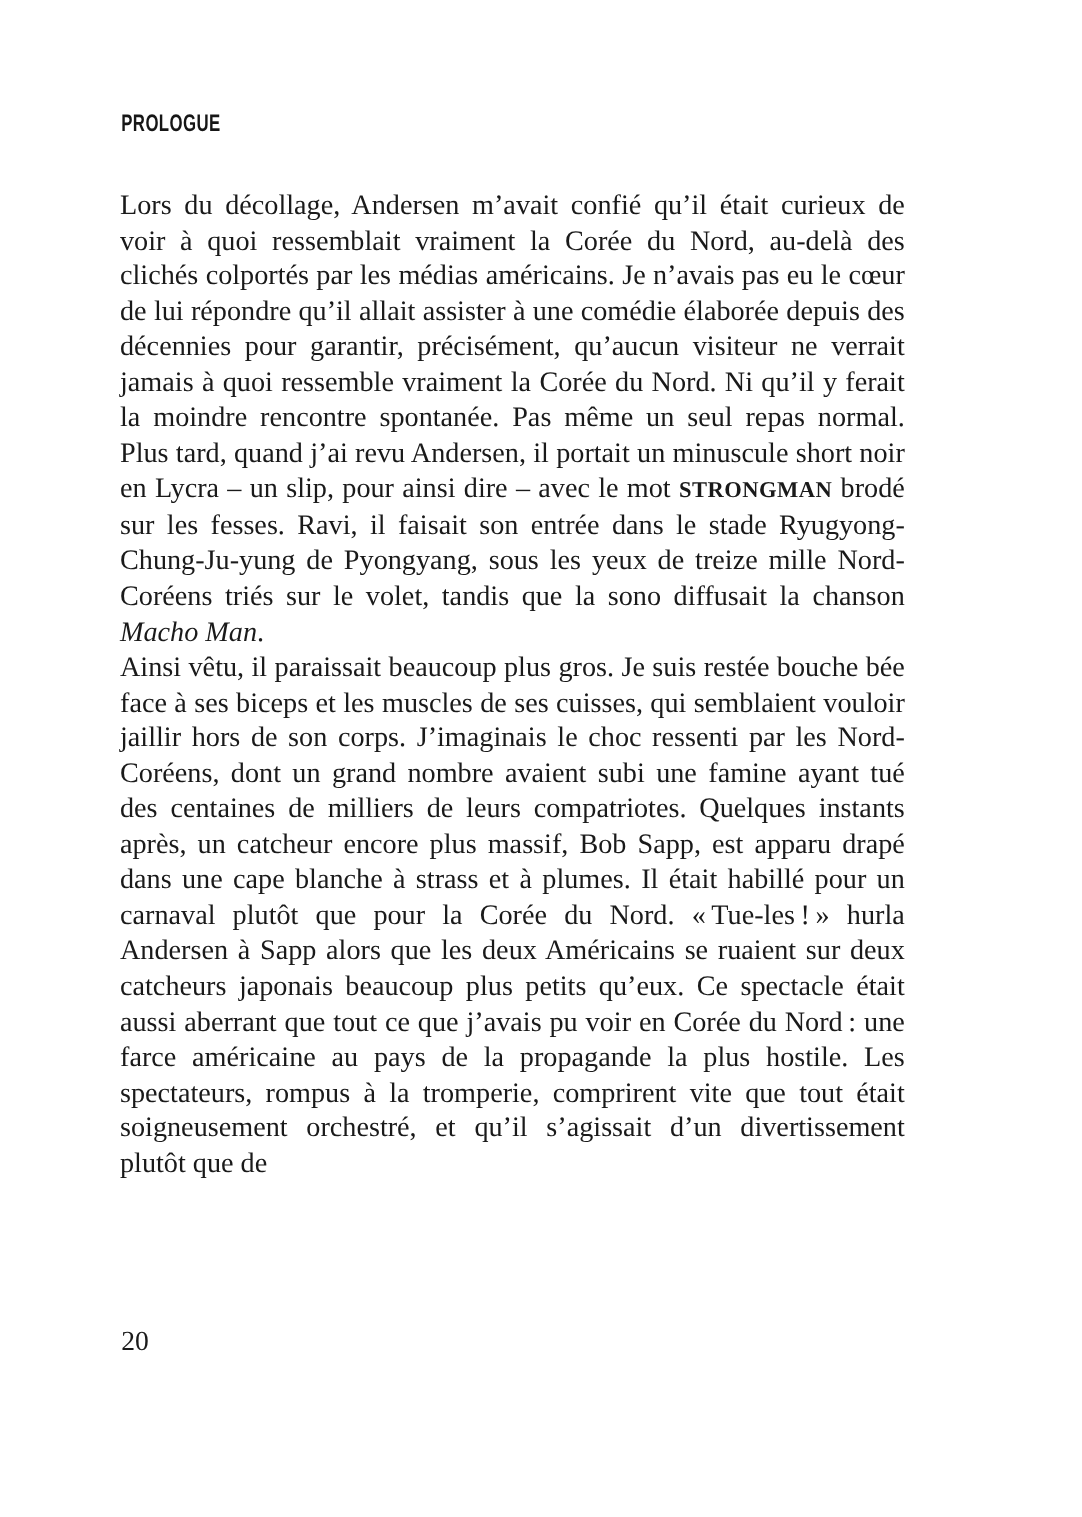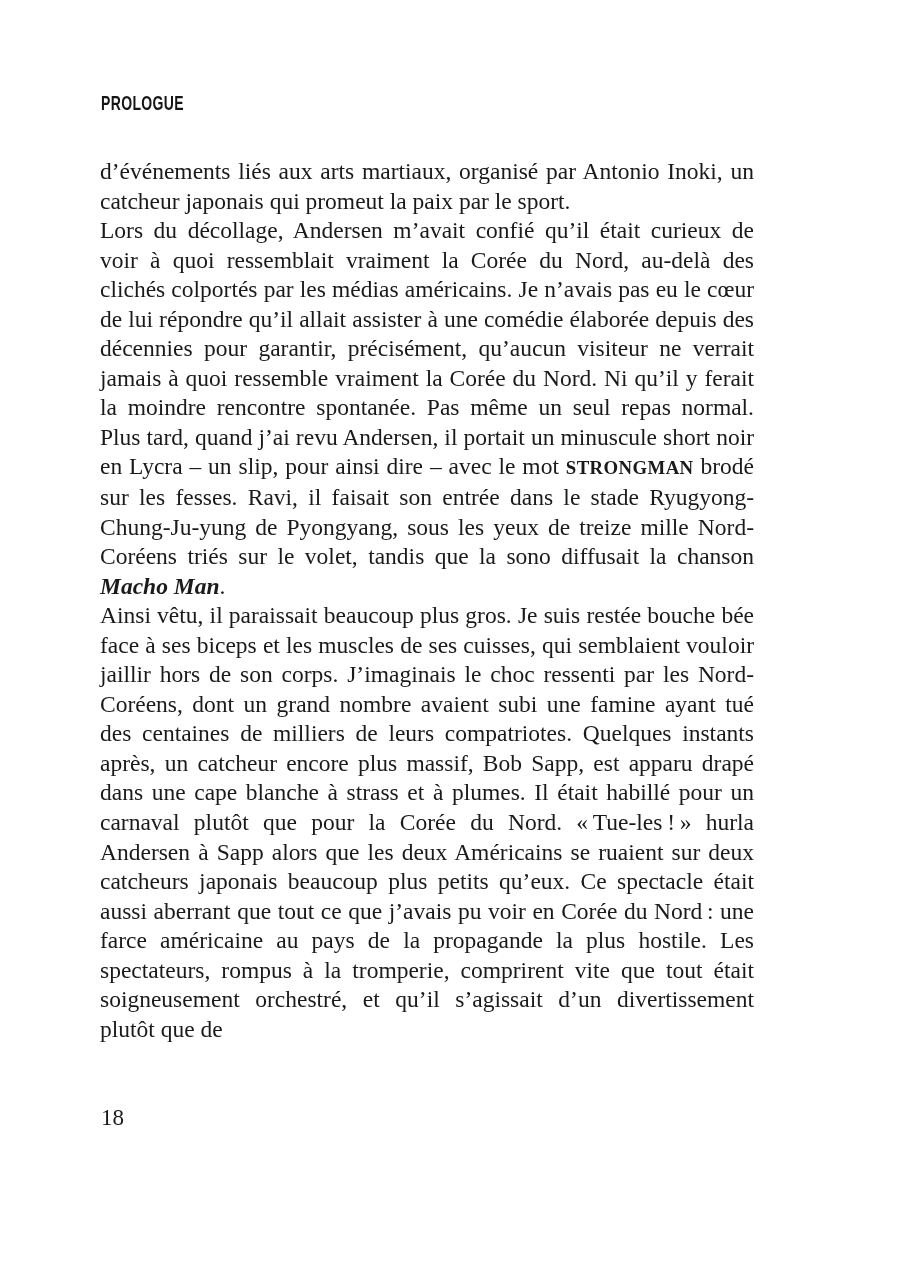--- a/index.html
+++ b/index.html
@@ -44,39 +44,37 @@
     margin: 0;
     padding: 0;
   }
   .seg-smallcaps {
     font-size: 0.80em;
     letter-spacing: 0.4px;
     font-weight: bold;
   }
   .seg-italic {
     font-style: italic;
-    font-weight: bold;
   }
   .page-number {
     position: absolute;
     left: 101px;
     top: 1106px;
     font-size: 23px;
     line-height: 23px;
     color: #1a1a1a;
   }
 </style>
 </head>
 <body>
 
 <div class="page">
 
   <div class="running-header">PROLOGUE</div>
 
   <div class="text-block">
-      <p><span>d’événements liés aux arts martiaux, organisé par Antonio Inoki, un catcheur japonais qui promeut la paix par le sport.</span></p>
       <p><span>Lors du décollage, Andersen m’avait confié qu’il était curieux de voir à quoi ressemblait vraiment la Corée du Nord, au-delà des clichés colportés par les médias américains. Je n’avais pas eu le cœur de lui répondre qu’il allait assister à une comédie élaborée depuis des décennies pour garantir, précisément, qu’aucun visiteur ne verrait jamais à quoi ressemble vraiment la Corée du Nord. Ni qu’il y ferait la moindre rencontre spontanée. Pas même un seul repas normal. Plus tard, quand j’ai revu Andersen, il portait un minuscule short noir en Lycra – un slip, pour ainsi dire – avec le mot </span><span class="seg-smallcaps">STRONGMAN</span><span> brodé sur les fesses. Ravi, il faisait son entrée dans le stade Ryugyong-Chung-Ju-yung de Pyongyang, sous les yeux de treize mille Nord-Coréens triés sur le volet, tandis que la sono diffusait la chanson </span><span class="seg-italic">Macho Man</span><span>.</span></p>
       <p><span>Ainsi vêtu, il paraissait beaucoup plus gros. Je suis restée bouche bée face à ses biceps et les muscles de ses cuisses, qui semblaient vouloir jaillir hors de son corps. J’imaginais le choc ressenti par les Nord-Coréens, dont un grand nombre avaient subi une famine ayant tué des centaines de milliers de leurs compatriotes. Quelques instants après, un catcheur encore plus massif, Bob Sapp, est apparu drapé dans une cape blanche à strass et à plumes. Il était habillé pour un carnaval plutôt que pour la Corée du Nord. « Tue-les ! » hurla Andersen à Sapp alors que les deux Américains se ruaient sur deux catcheurs japonais beaucoup plus petits qu’eux. Ce spectacle était aussi aberrant que tout ce que j’avais pu voir en Corée du Nord : une farce américaine au pays de la propagande la plus hostile. Les spectateurs, rompus à la tromperie, comprirent vite que tout était soigneusement orchestré, et qu’il s’agissait d’un divertissement plutôt que de</span></p>
     </div>
 
-  <div class="page-number">18</div>
+  <div class="page-number">20</div>
 
 </div>
 
 </body></html>

